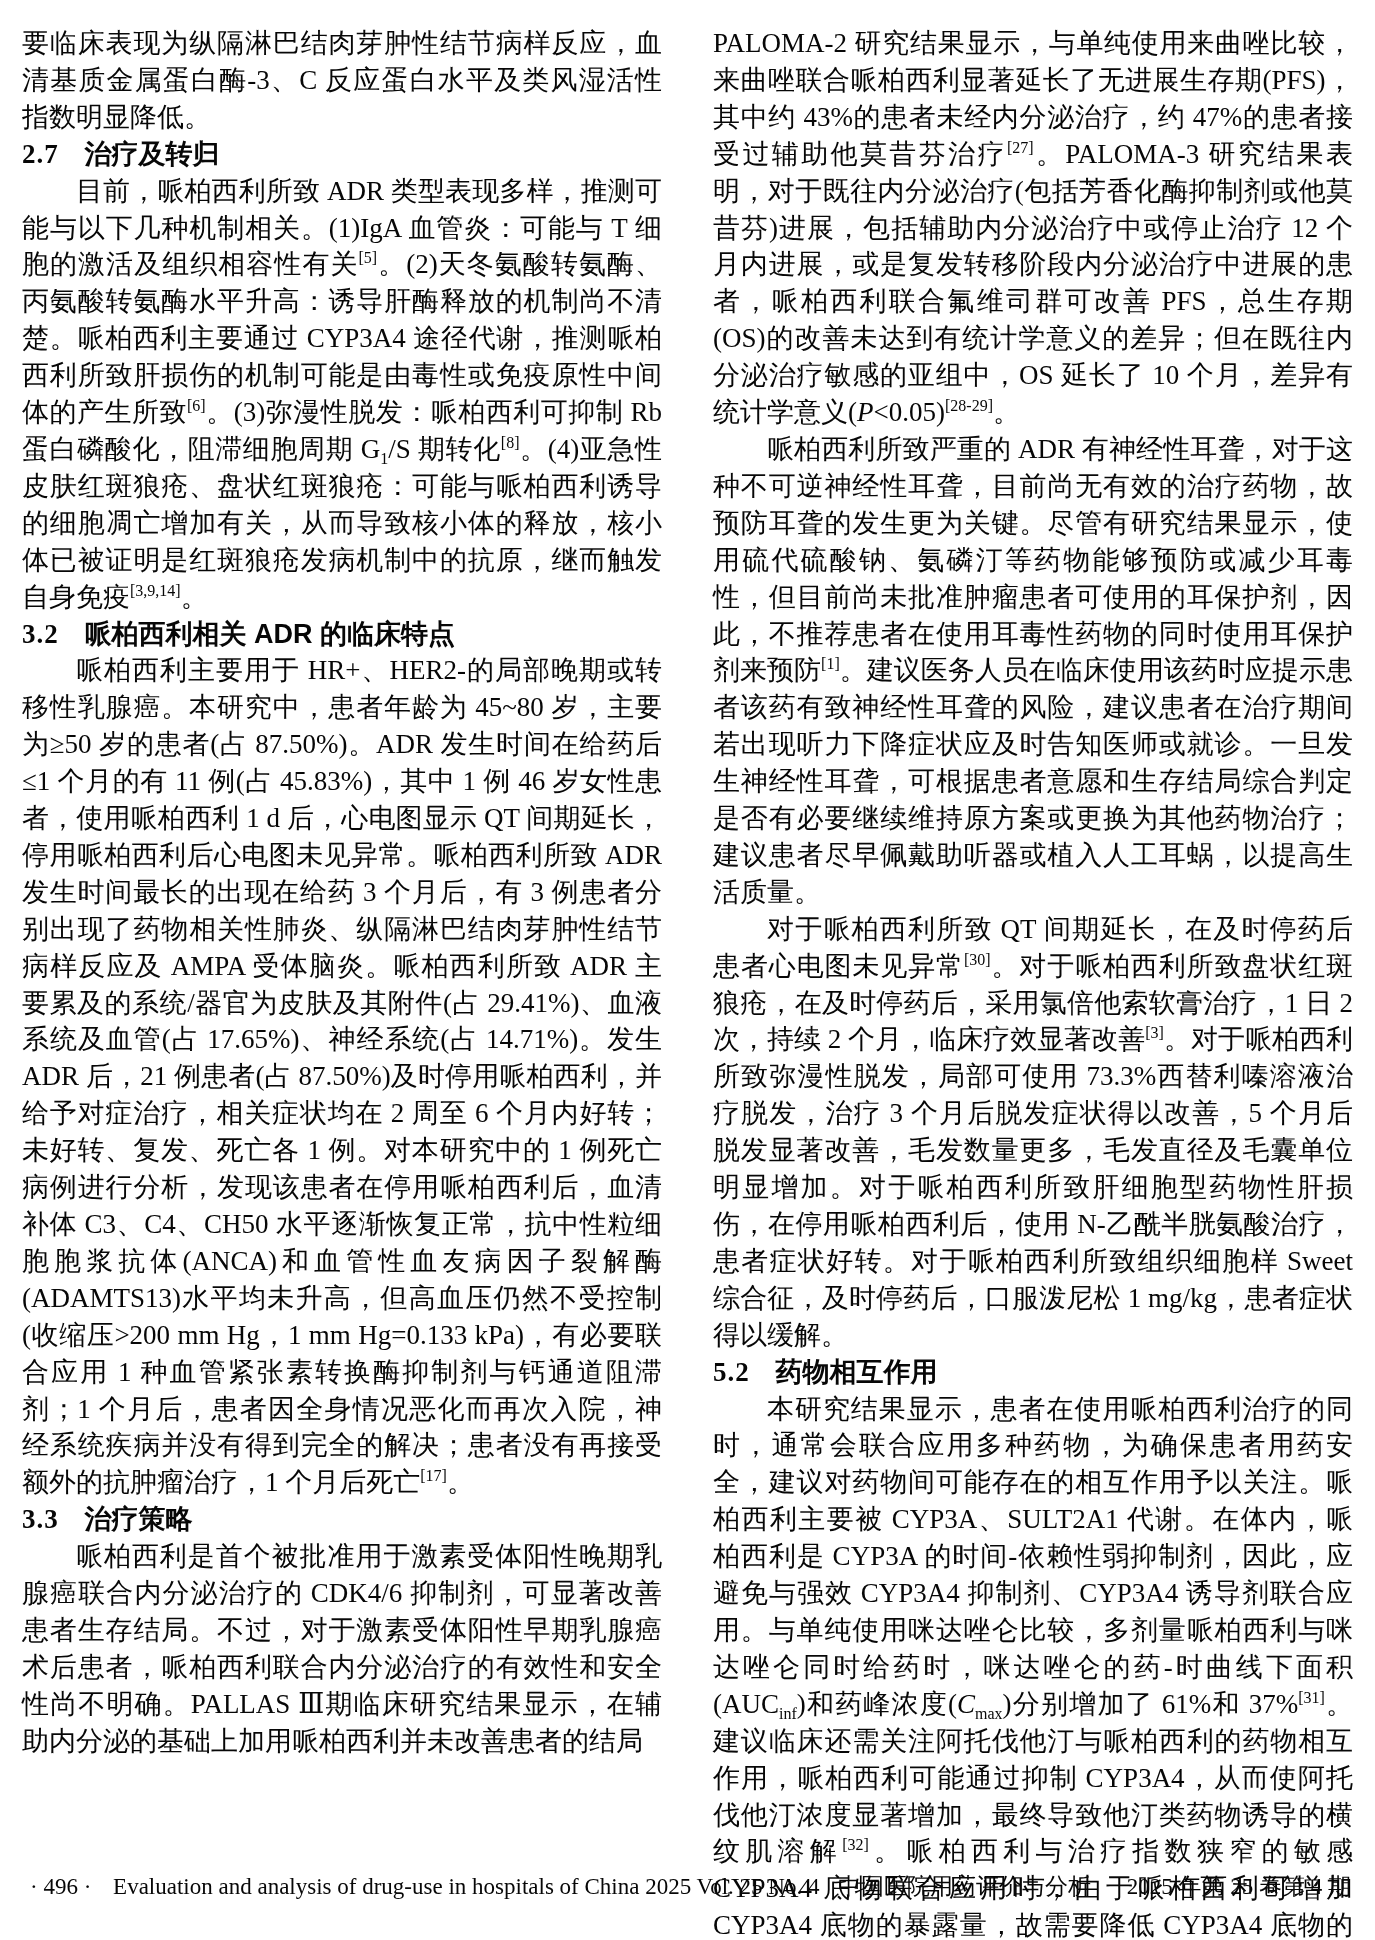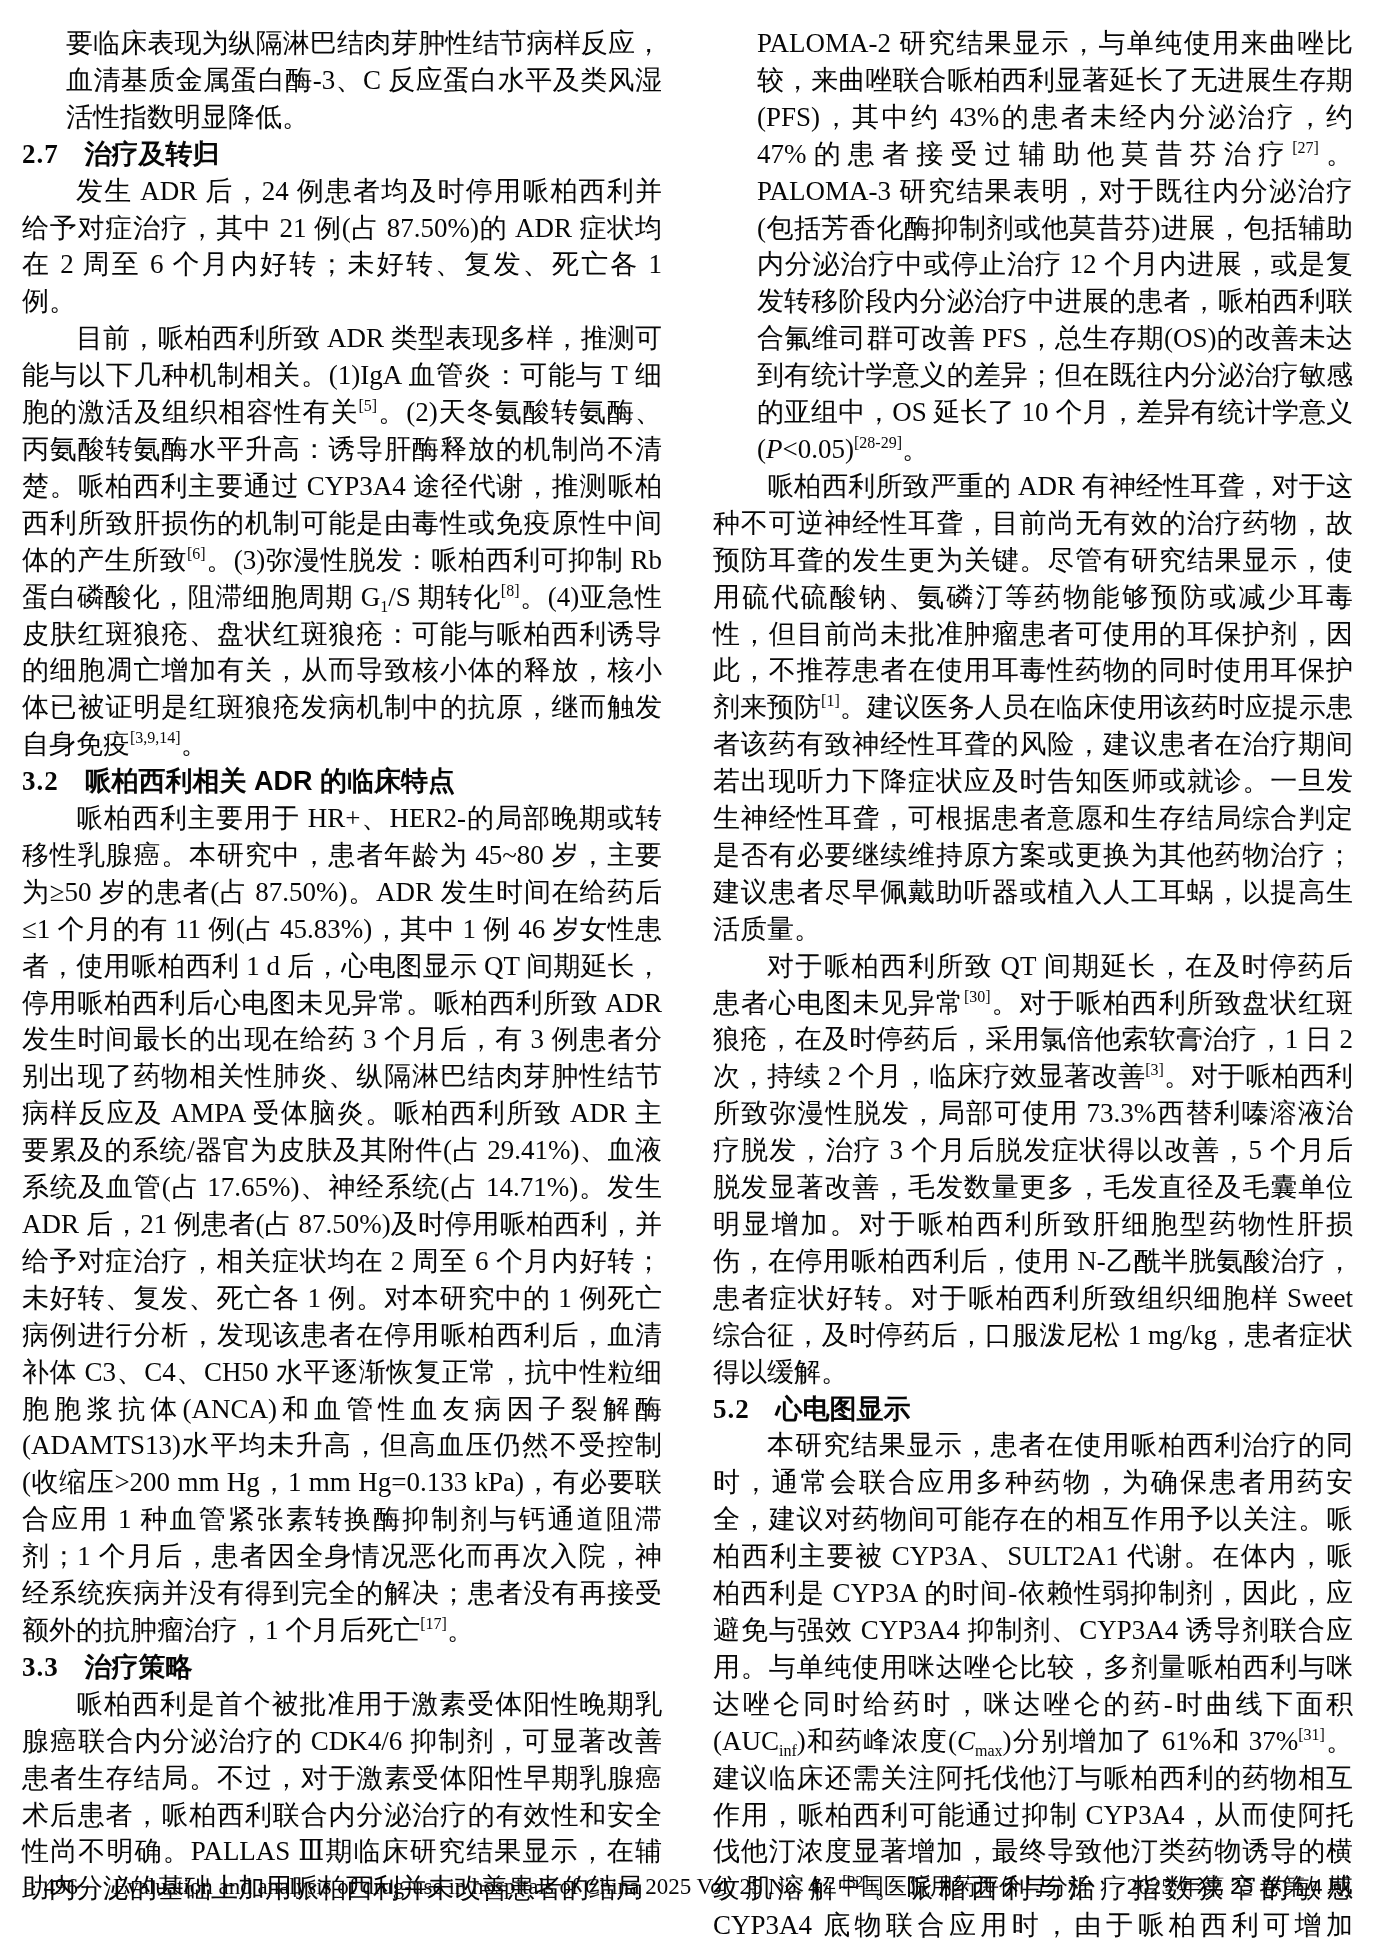--- a/index.html
+++ b/index.html
@@ -27,21 +27,20 @@
     font-size: 27px;
     line-height: 36.9px;
     text-align: justify;
   }
   p.para {
     margin: 0;
     text-indent: 2em;
   }
   p.para.noindent {
     text-indent: 0;
-    margin-left: 44px;
   }
   .heading {
     font-weight: 700;
     margin: 0;
   }
   .heading .hnum {
     font-family: "Liberation Serif", "DejaVu Serif", serif;
     font-weight: 700;
     margin-right: 0.95em;
     letter-spacing: 1px;
@@ -92,32 +91,31 @@
   }
 </style>
 </head>
 <body>
 
 <div class="page">
   <div class="columns">
     <div class="col" id="col-left">
         <p class="para noindent"><span>要临床表现为纵隔淋巴结肉芽肿性结节病样反应，血清基质金属蛋白酶-3、C 反应蛋白水平及类风湿活性指数明显降低。</span></p>
         <div class="heading level2"><span class="hnum">2.7</span><span class="htitle">治疗及转归</span></div>
-        <p class="para"><span>发生 ADR 后，24 例患者均及时停用哌柏西利并给予对症治疗，其中 21 例(占 87.50%)的 ADR 症状均在 2 周至 6 个月内好转；未好转、复发、死亡各 1 例。</span></p>
         <p class="para"><span>目前，哌柏西利所致 ADR 类型表现多样，推测可能与以下几种机制相关。(1)IgA 血管炎：可能与 T 细胞的激活及组织相容性有关</span><sup>[5]</sup><span>。(2)天冬氨酸转氨酶、丙氨酸转氨酶水平升高：诱导肝酶释放的机制尚不清楚。哌柏西利主要通过 CYP3A4 途径代谢，推测哌柏西利所致肝损伤的机制可能是由毒性或免疫原性中间体的产生所致</span><sup>[6]</sup><span>。(3)弥漫性脱发：哌柏西利可抑制 Rb 蛋白磷酸化，阻滞细胞周期 G</span><sub>1</sub><span>/S 期转化</span><sup>[8]</sup><span>。(4)亚急性皮肤红斑狼疮、盘状红斑狼疮：可能与哌柏西利诱导的细胞凋亡增加有关，从而导致核小体的释放，核小体已被证明是红斑狼疮发病机制中的抗原，继而触发自身免疫</span><sup>[3,9,14]</sup><span>。</span></p>
         <div class="heading level2"><span class="hnum">3.2</span><span class="htitle">哌柏西利相关 ADR 的临床特点</span></div>
         <p class="para"><span>哌柏西利主要用于 HR+、HER2-的局部晚期或转移性乳腺癌。本研究中，患者年龄为 45~80 岁，主要为≥50 岁的患者(占 87.50%)。ADR 发生时间在给药后≤1 个月的有 11 例(占 45.83%)，其中 1 例 46 岁女性患者，使用哌柏西利 1 d 后，心电图显示 QT 间期延长，停用哌柏西利后心电图未见异常。哌柏西利所致 ADR 发生时间最长的出现在给药 3 个月后，有 3 例患者分别出现了药物相关性肺炎、纵隔淋巴结肉芽肿性结节病样反应及 AMPA 受体脑炎。哌柏西利所致 ADR 主要累及的系统/器官为皮肤及其附件(占 29.41%)、血液系统及血管(占 17.65%)、神经系统(占 14.71%)。发生 ADR 后，21 例患者(占 87.50%)及时停用哌柏西利，并给予对症治疗，相关症状均在 2 周至 6 个月内好转；未好转、复发、死亡各 1 例。对本研究中的 1 例死亡病例进行分析，发现该患者在停用哌柏西利后，血清补体 C3、C4、CH50 水平逐渐恢复正常，抗中性粒细胞胞浆抗体(ANCA)和血管性血友病因子裂解酶(ADAMTS13)水平均未升高，但高血压仍然不受控制(收缩压&gt;200 mm Hg，1 mm Hg=0.133 kPa)，有必要联合应用 1 种血管紧张素转换酶抑制剂与钙通道阻滞剂；1 个月后，患者因全身情况恶化而再次入院，神经系统疾病并没有得到完全的解决；患者没有再接受额外的抗肿瘤治疗，1 个月后死亡</span><sup>[17]</sup><span>。</span></p>
         <div class="heading level2"><span class="hnum">3.3</span><span class="htitle">治疗策略</span></div>
         <p class="para"><span>哌柏西利是首个被批准用于激素受体阳性晚期乳腺癌联合内分泌治疗的 CDK4/6 抑制剂，可显著改善患者生存结局。不过，对于激素受体阳性早期乳腺癌术后患者，哌柏西利联合内分泌治疗的有效性和安全性尚不明确。PALLAS Ⅲ期临床研究结果显示，在辅助内分泌的基础上加用哌柏西利并未改善患者的结局</span></p>
       </div>
     <div class="col" id="col-right">
         <p class="para noindent"><span>PALOMA-2 研究结果显示，与单纯使用来曲唑比较，来曲唑联合哌柏西利显著延长了无进展生存期(PFS)，其中约 43%的患者未经内分泌治疗，约 47%的患者接受过辅助他莫昔芬治疗</span><sup>[27]</sup><span>。PALOMA-3 研究结果表明，对于既往内分泌治疗(包括芳香化酶抑制剂或他莫昔芬)进展，包括辅助内分泌治疗中或停止治疗 12 个月内进展，或是复发转移阶段内分泌治疗中进展的患者，哌柏西利联合氟维司群可改善 PFS，总生存期(OS)的改善未达到有统计学意义的差异；但在既往内分泌治疗敏感的亚组中，OS 延长了 10 个月，差异有统计学意义(</span><i class="var">P</i><span>&lt;0.05)</span><sup>[28-29]</sup><span>。</span></p>
         <p class="para"><span>哌柏西利所致严重的 ADR 有神经性耳聋，对于这种不可逆神经性耳聋，目前尚无有效的治疗药物，故预防耳聋的发生更为关键。尽管有研究结果显示，使用硫代硫酸钠、氨磷汀等药物能够预防或减少耳毒性，但目前尚未批准肿瘤患者可使用的耳保护剂，因此，不推荐患者在使用耳毒性药物的同时使用耳保护剂来预防</span><sup>[1]</sup><span>。建议医务人员在临床使用该药时应提示患者该药有致神经性耳聋的风险，建议患者在治疗期间若出现听力下降症状应及时告知医师或就诊。一旦发生神经性耳聋，可根据患者意愿和生存结局综合判定是否有必要继续维持原方案或更换为其他药物治疗；建议患者尽早佩戴助听器或植入人工耳蜗，以提高生活质量。</span></p>
         <p class="para"><span>对于哌柏西利所致 QT 间期延长，在及时停药后患者心电图未见异常</span><sup>[30]</sup><span>。对于哌柏西利所致盘状红斑狼疮，在及时停药后，采用氯倍他索软膏治疗，1 日 2 次，持续 2 个月，临床疗效显著改善</span><sup>[3]</sup><span>。对于哌柏西利所致弥漫性脱发，局部可使用 73.3%西替利嗪溶液治疗脱发，治疗 3 个月后脱发症状得以改善，5 个月后脱发显著改善，毛发数量更多，毛发直径及毛囊单位明显增加。对于哌柏西利所致肝细胞型药物性肝损伤，在停用哌柏西利后，使用 N-乙酰半胱氨酸治疗，患者症状好转。对于哌柏西利所致组织细胞样 Sweet 综合征，及时停药后，口服泼尼松 1 mg/kg，患者症状得以缓解。</span></p>
-        <div class="heading level2"><span class="hnum">5.2</span><span class="htitle">心电图显示</span></div>
+        <div class="heading level2"><span class="hnum">5.2</span><span class="htitle">药物相互作用</span></div>
         <p class="para"><span>本研究结果显示，患者在使用哌柏西利治疗的同时，通常会联合应用多种药物，为确保患者用药安全，建议对药物间可能存在的相互作用予以关注。哌柏西利主要被 CYP3A、SULT2A1 代谢。在体内，哌柏西利是 CYP3A 的时间-依赖性弱抑制剂，因此，应避免与强效 CYP3A4 抑制剂、CYP3A4 诱导剂联合应用。与单纯使用咪达唑仑比较，多剂量哌柏西利与咪达唑仑同时给药时，咪达唑仑的药-时曲线下面积(AUC</span><sub>inf</sub><span>)和药峰浓度(</span><i class="var">C</i><sub>max</sub><span>)分别增加了 61%和 37%</span><sup>[31]</sup><span>。建议临床还需关注阿托伐他汀与哌柏西利的药物相互作用，哌柏西利可能通过抑制 CYP3A4，从而使阿托伐他汀浓度显著增加，最终导致他汀类药物诱导的横纹肌溶解</span><sup>[32]</sup><span>。哌柏西利与治疗指数狭窄的敏感 CYP3A4 底物联合应用时，由于哌柏西利可增加 CYP3A4 底物的暴露量，故需要降低 CYP3A4 底物的给药剂量，如阿芬太尼、环孢素、双氢麦角胺、麦角胺、依维莫司和芬太尼等。</span></p>
       </div>
   </div>
 
   <div class="footer">
     <div class="footer-left">
       <span>· 496 ·</span>
       <span>Evaluation and analysis of drug-use in hospitals of China 2025 Vol. 25 No. 4</span>
     </div>
     <div class="footer-right">

